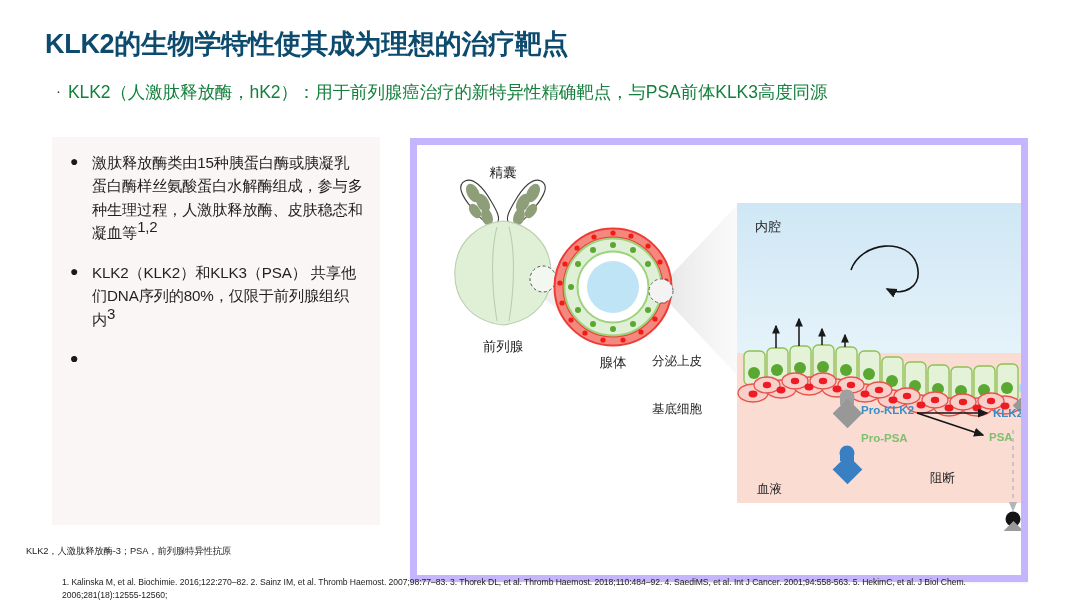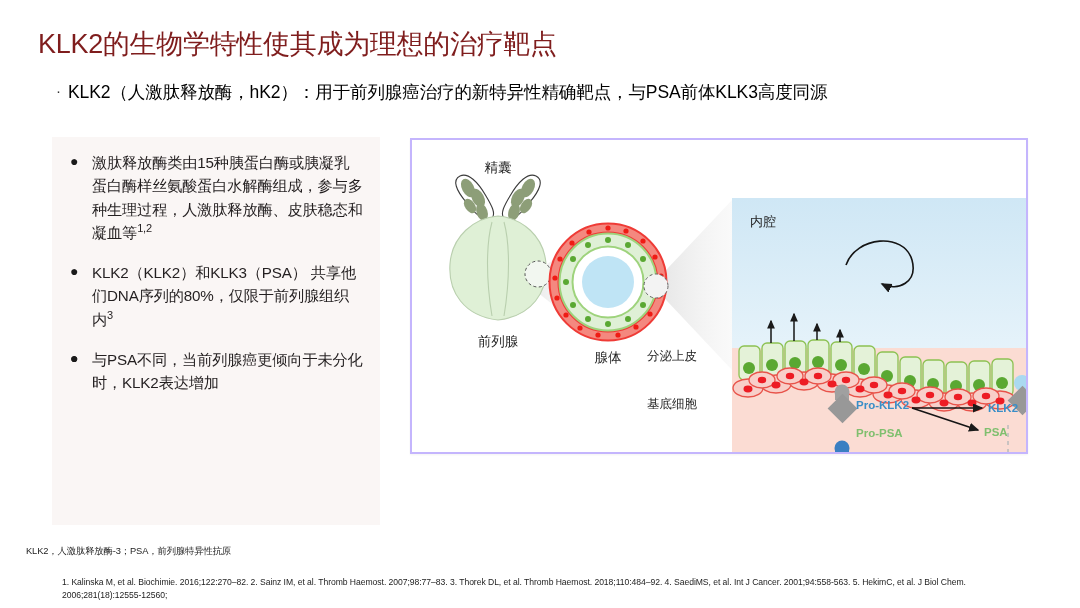--- a/index.html
+++ b/index.html
@@ -12,26 +12,26 @@
     height: 608px;
     position: relative;
     overflow: hidden;
     font-family: "Liberation Sans", "DejaVu Sans", sans-serif;
     color: #1a1a1a;
   }
 
   
   .slide-title {
     position: absolute;
-    left: 38px;
+    left: 45px;
     top: 26px;
     font-size: 27px;
-    font-weight: normal;
+    font-weight: bold;
     letter-spacing: -0.3px;
-    color: #7f1d1d;
+    color: #0c4a6e;
     white-space: nowrap;
   }
 
   
   .subtitle-row {
     position: absolute;
     left: 56px;
     top: 80px;
     display: flex;
     align-items: baseline;
@@ -40,21 +40,21 @@
   }
   .subtitle-dot {
     font-size: 15px;
     line-height: 1;
     color: #333;
     position: relative;
     top: -2px;
   }
   .subtitle-text {
     font-size: 17.5px;
-    color: #000000;
+    color: #15803d;
     letter-spacing: -0.1px;
   }
 
   
   .left-panel {
     position: absolute;
     left: 52px;
     top: 137px;
     width: 328px;
     height: 388px;
@@ -80,34 +80,34 @@
   .bullet-marker {
     position: absolute;
     left: 8px;
     top: 0px;
     font-size: 14px;
     line-height: 1.55;
     color: #1a1a1a;
   }
   .bullet-item .ital { }
   sup {
-    font-size: 11px;
+    font-size: 15px;
     vertical-align: super;
     line-height: 0;
   }
 
   
   .diagram-panel {
     position: absolute;
     left: 410px;
     top: 138px;
     width: 618px;
-    height: 316px;
+    height: 444px;
     background: #ffffff;
-    border: 2px solid #c4b5fd;
+    border: 7px solid #c4b5fd;
     box-sizing: border-box;
     box-shadow: 0 1px 2px rgba(0,0,0,0.05);
     overflow: hidden;
   }
   .diagram-svg { display: block; }
 
   
   .abbrev-note {
     position: absolute;
     left: 26px;
@@ -146,21 +146,20 @@
     </li>
     <li class="bullet-item">
       <span class="bullet-marker">●</span>
       <span class="rich"><span class="ital">KLK2（KLK2）和KLK3（PSA）</span><span> 共享他们DNA序列的80%，仅限于前列腺组织内</span><sup>3</sup></span>
     </li>
     <li class="bullet-item">
       <span class="bullet-marker">●</span>
     </li>
     <li class="bullet-item">
       <span class="bullet-marker">●</span>
-      <span class="rich"><span>与PSA不同，当前列腺癌更倾向于未分化时，KLK2表达增加</span></span>
     </li>
   </ul>
 </div>
 
 <div class="diagram-panel">
   <svg class="diagram-svg" width="616" height="386" viewBox="0 0 616 386" xmlns="http://www.w3.org/2000/svg">
     <defs>
       <linearGradient id="lumenGrad" x1="0" y1="0" x2="0" y2="1">
         <stop offset="0%" stop-color="#cfe7f5"></stop>
         <stop offset="100%" stop-color="#eef7fc"></stop>

